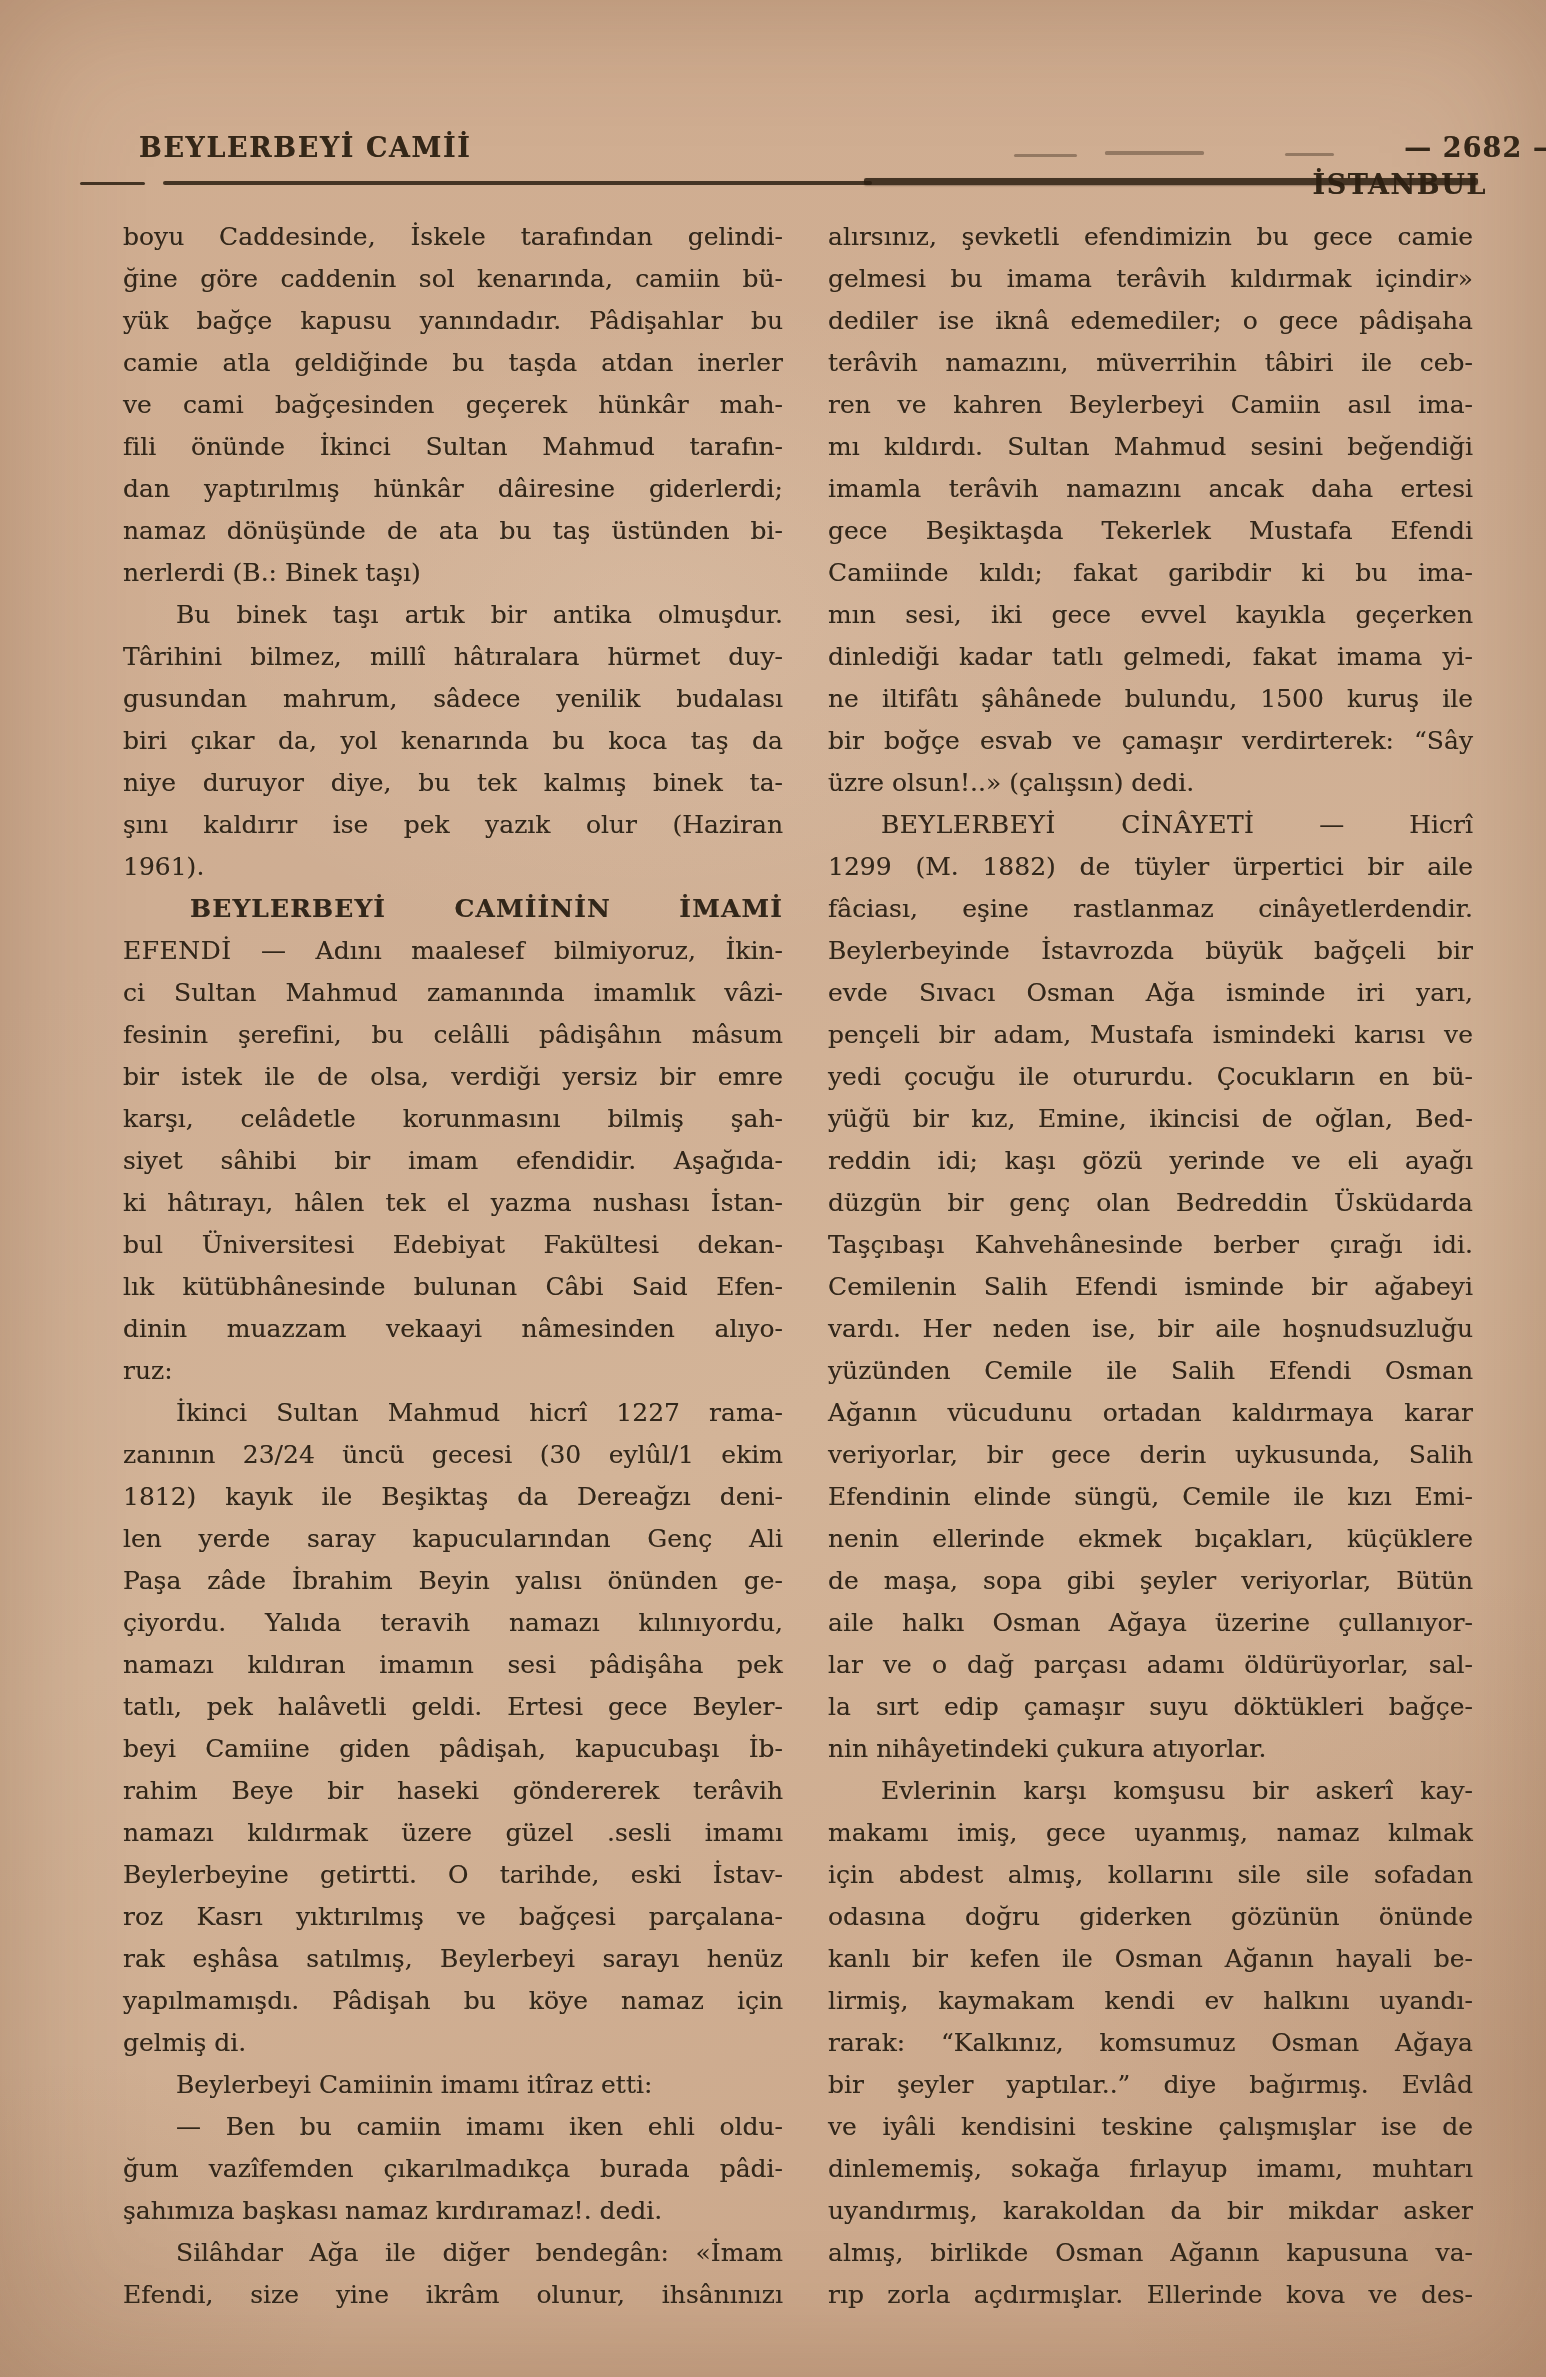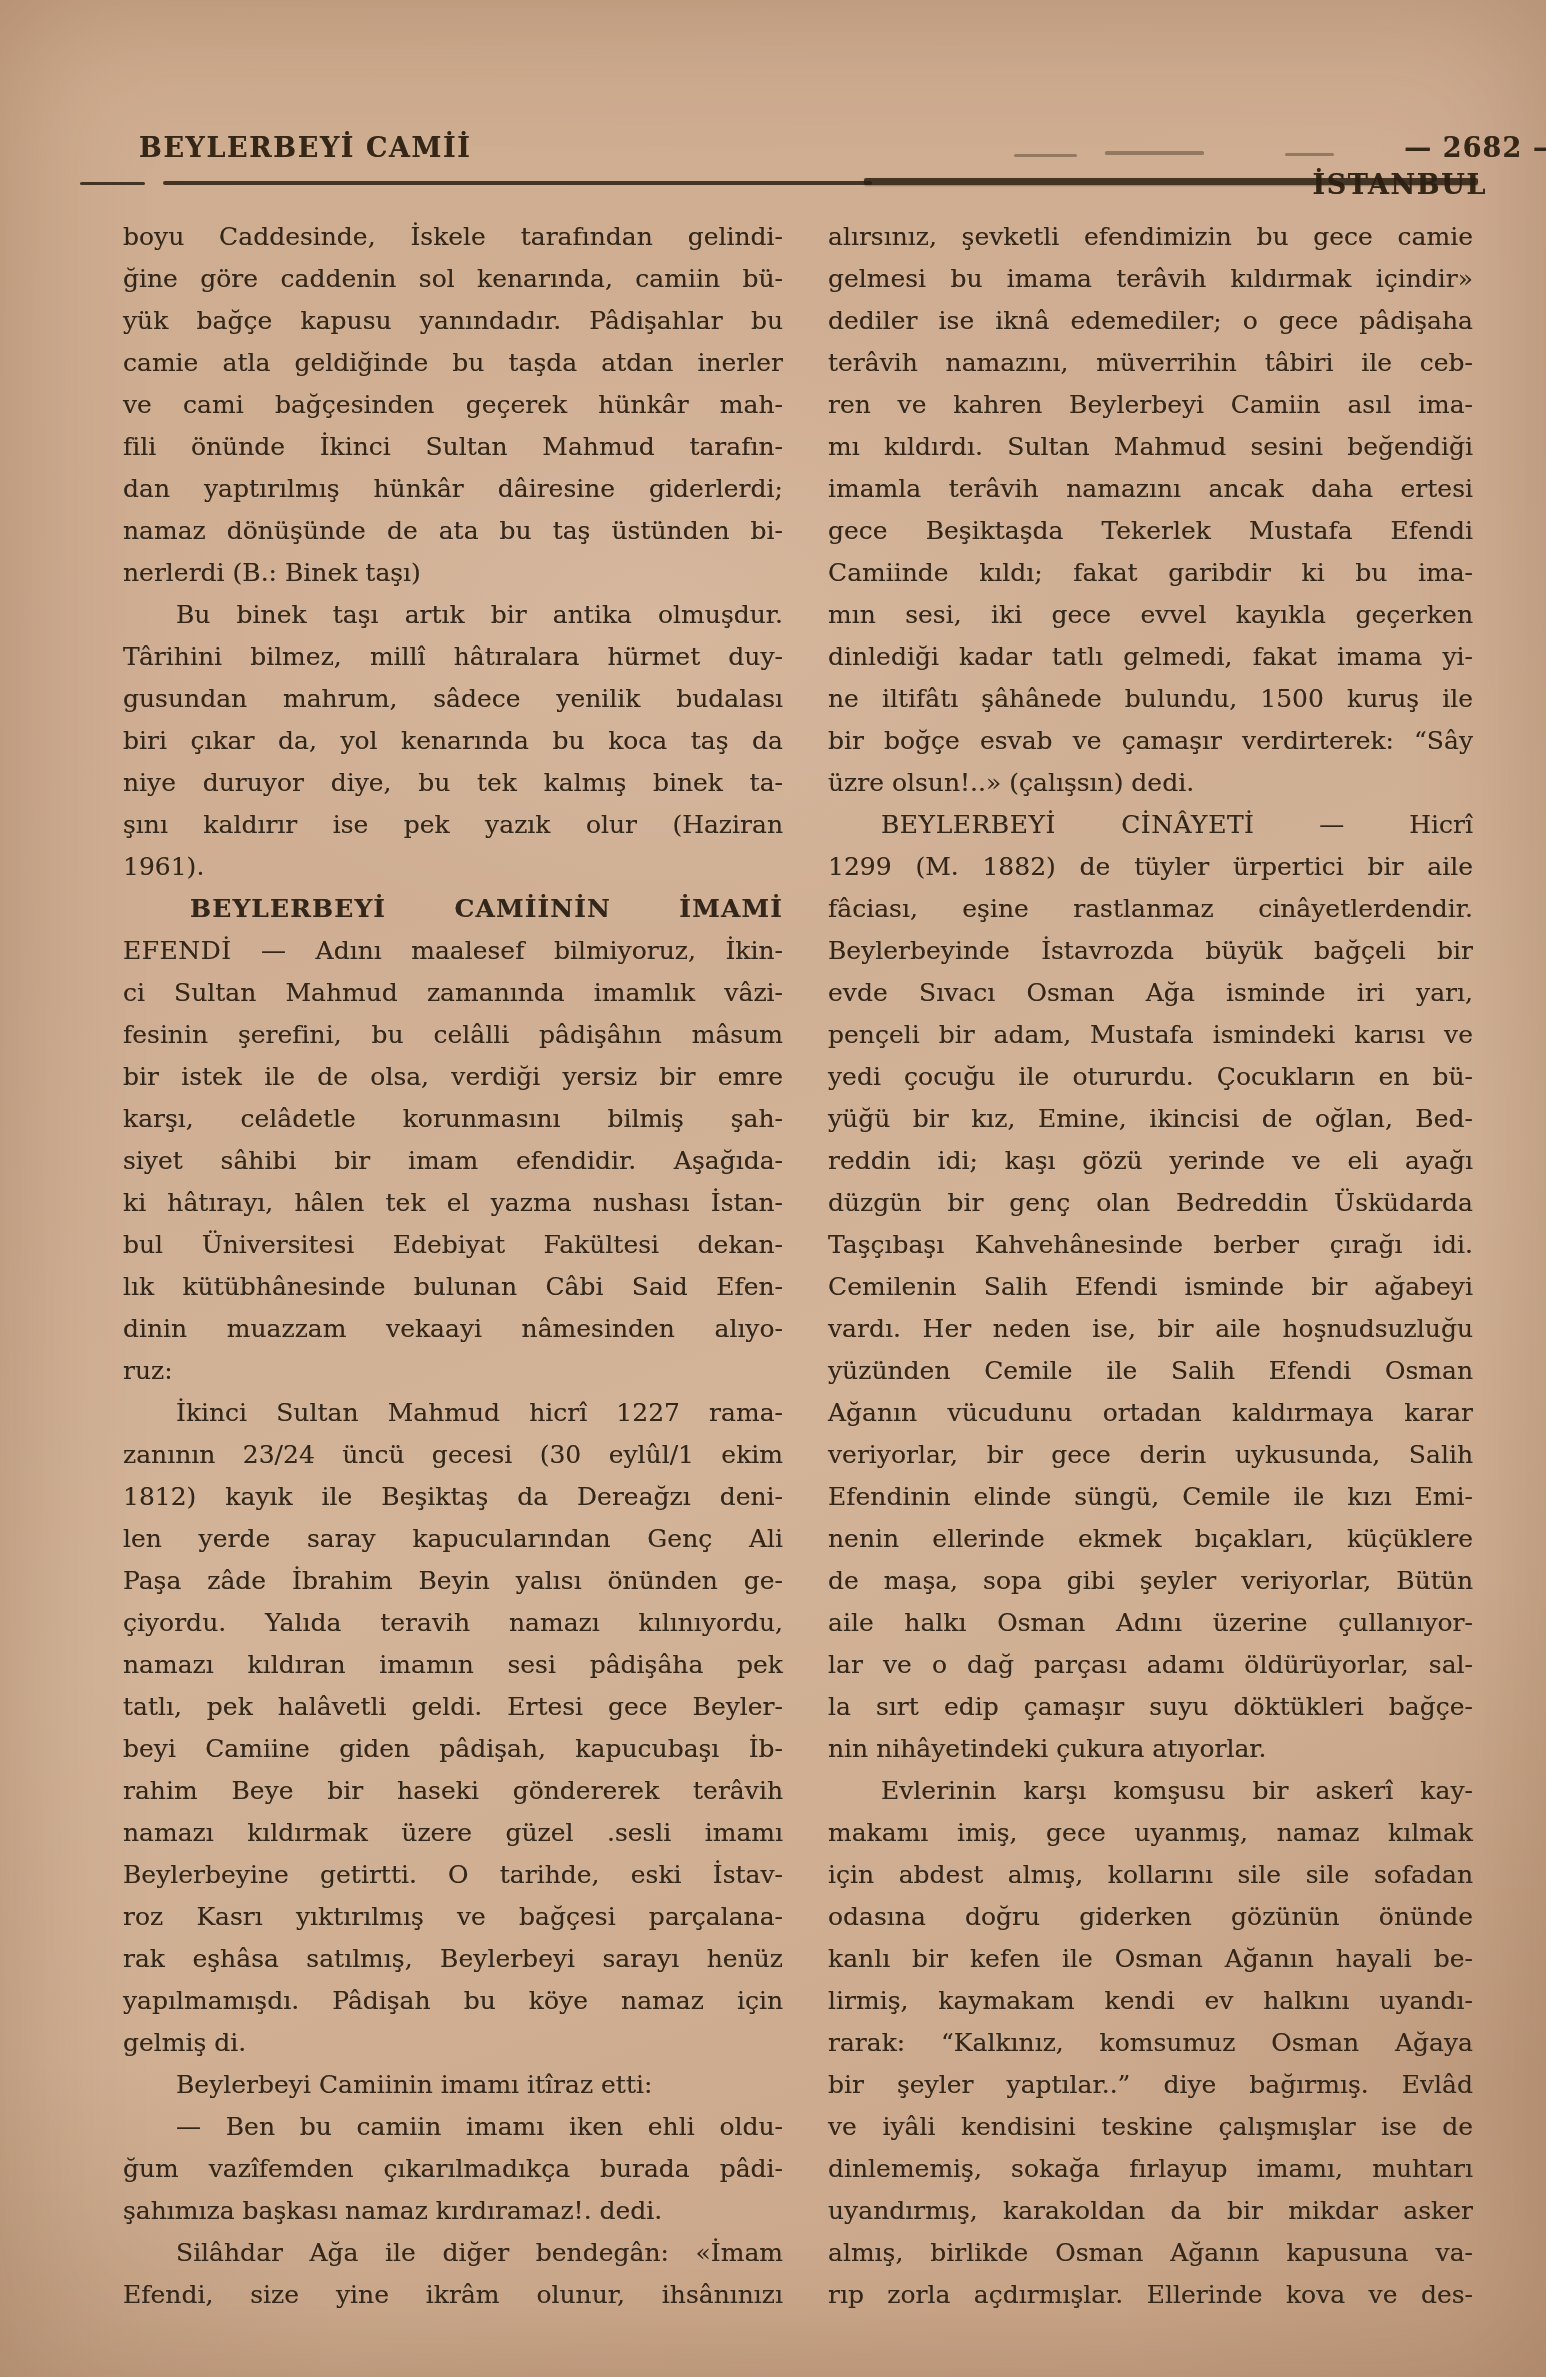--- a/index.html
+++ b/index.html
@@ -172,21 +172,21 @@
         <div class="line">düzgün bir genç olan Bedreddin Üsküdarda</div>
         <div class="line">Taşçıbaşı Kahvehânesinde berber çırağı idi.</div>
         <div class="line">Cemilenin Salih Efendi isminde bir ağabeyi</div>
         <div class="line">vardı. Her neden ise, bir aile hoşnudsuzluğu</div>
         <div class="line">yüzünden Cemile ile Salih Efendi Osman</div>
         <div class="line">Ağanın vücudunu ortadan kaldırmaya karar</div>
         <div class="line">veriyorlar, bir gece derin uykusunda, Salih</div>
         <div class="line">Efendinin elinde süngü, Cemile ile kızı Emi-</div>
         <div class="line">nenin ellerinde ekmek bıçakları, küçüklere</div>
         <div class="line">de maşa, sopa gibi şeyler veriyorlar, Bütün</div>
-        <div class="line">aile halkı Osman Adını üzerine çullanıyor-</div>
+        <div class="line">aile halkı Osman Ağaya üzerine çullanıyor-</div>
         <div class="line">lar ve o dağ parçası adamı öldürüyorlar, sal-</div>
         <div class="line">la sırt edip çamaşır suyu döktükleri bağçe-</div>
         <div class="line final">nin nihâyetindeki çukura atıyorlar.</div>
       </div>
       <div class="block">
         <div class="line indent">Evlerinin karşı komşusu bir askerî kay-</div>
         <div class="line">makamı imiş, gece uyanmış, namaz kılmak</div>
         <div class="line">için abdest almış, kollarını sile sile sofadan</div>
         <div class="line">odasına doğru giderken gözünün önünde</div>
         <div class="line">kanlı bir kefen ile Osman Ağanın hayali be-</div>

